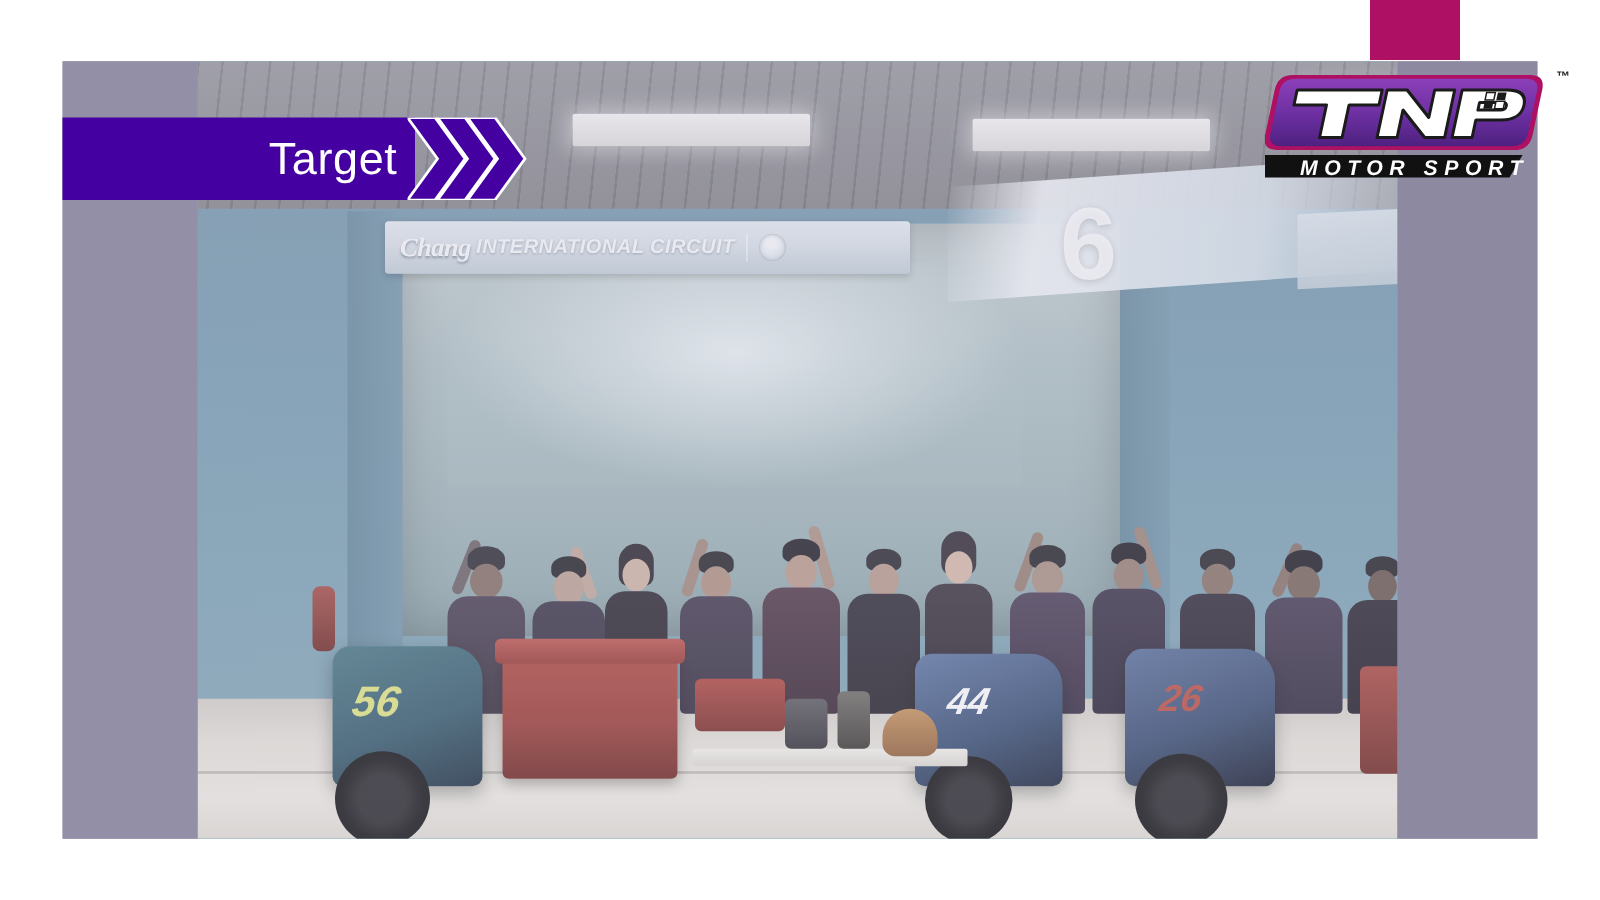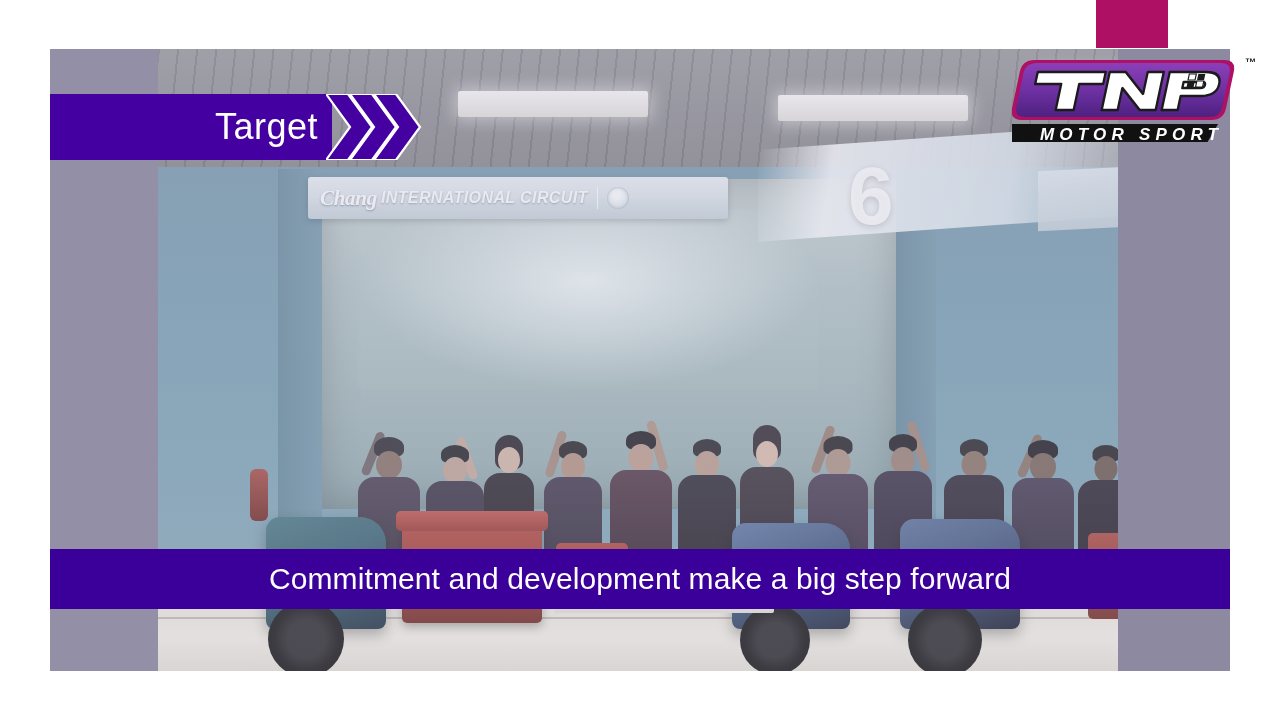--- a/index.html
+++ b/index.html
@@ -503,23 +503,20 @@
   <div class="chev-wrap">
     <svg width="96" height="66" viewBox="0 0 96 66">
       <g>
         <path d="M0,0 L22,0 L46,33 L22,66 L0,66 L24,33 Z" fill="#4400A0" stroke="#ffffff" stroke-width="2.2"></path>
         <path d="M24,0 L46,0 L70,33 L46,66 L24,66 L48,33 Z" fill="#4400A0" stroke="#ffffff" stroke-width="2.2"></path>
         <path d="M48,0 L70,0 L94,33 L70,66 L48,66 L72,33 Z" fill="#4400A0" stroke="#ffffff" stroke-width="2.2"></path>
       </g>
     </svg>
   </div>
 
-  <div class="caption-bar">
-    <span class="caption-text">Commitment and development make a big step forward</span>
-  </div>
 
   <div class="logo">
     <svg width="246" height="96" viewBox="0 0 246 96">
       <defs>
         <linearGradient id="lgPurple" x1="0" y1="0" x2="0" y2="1">
           <stop offset="0%" stop-color="#8B3FB8"></stop>
           <stop offset="55%" stop-color="#6B2FA0"></stop>
           <stop offset="100%" stop-color="#4E2180"></stop>
         </linearGradient>
       </defs>

